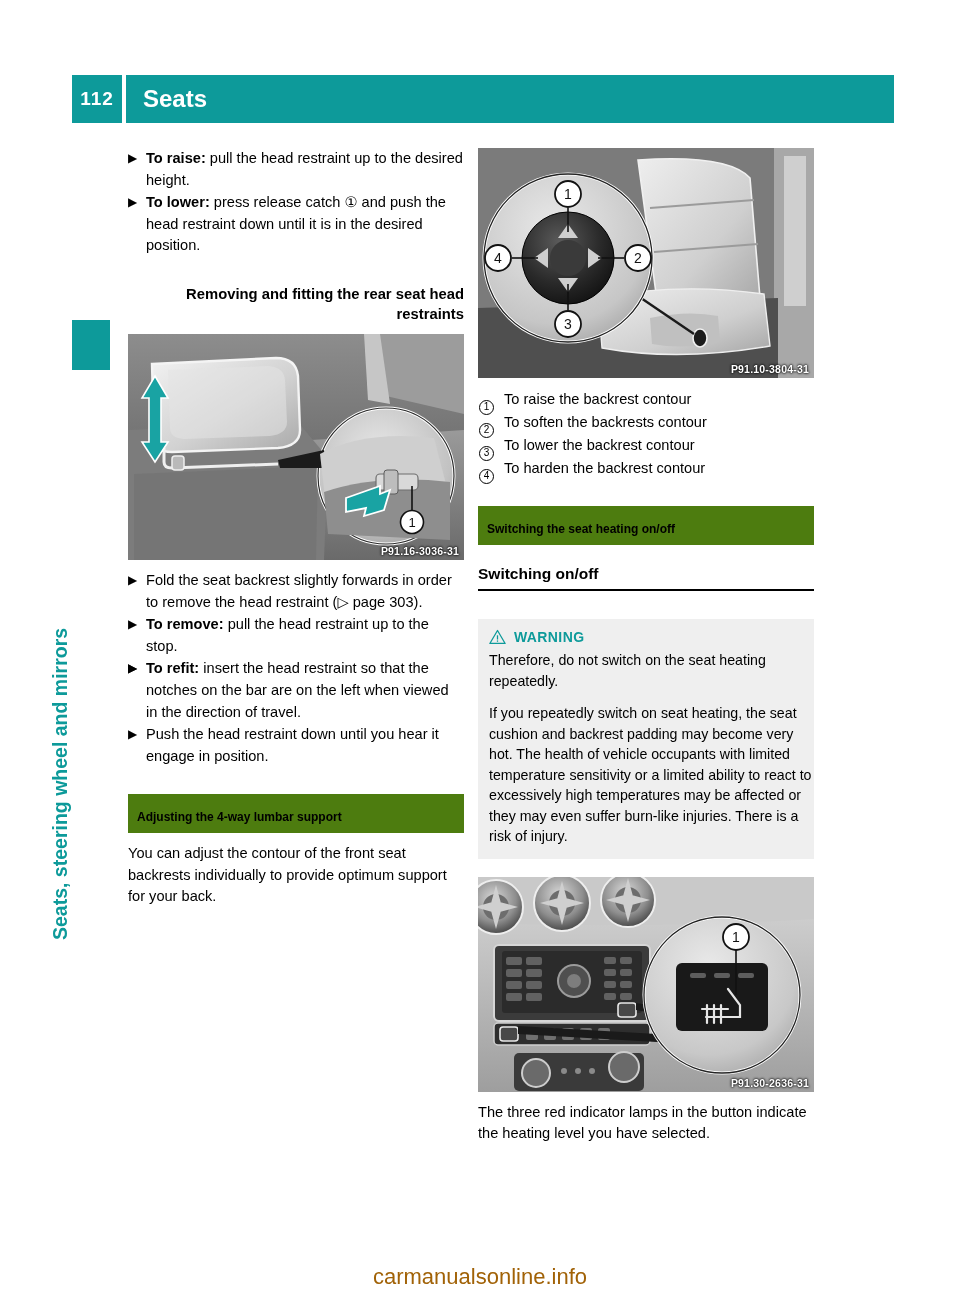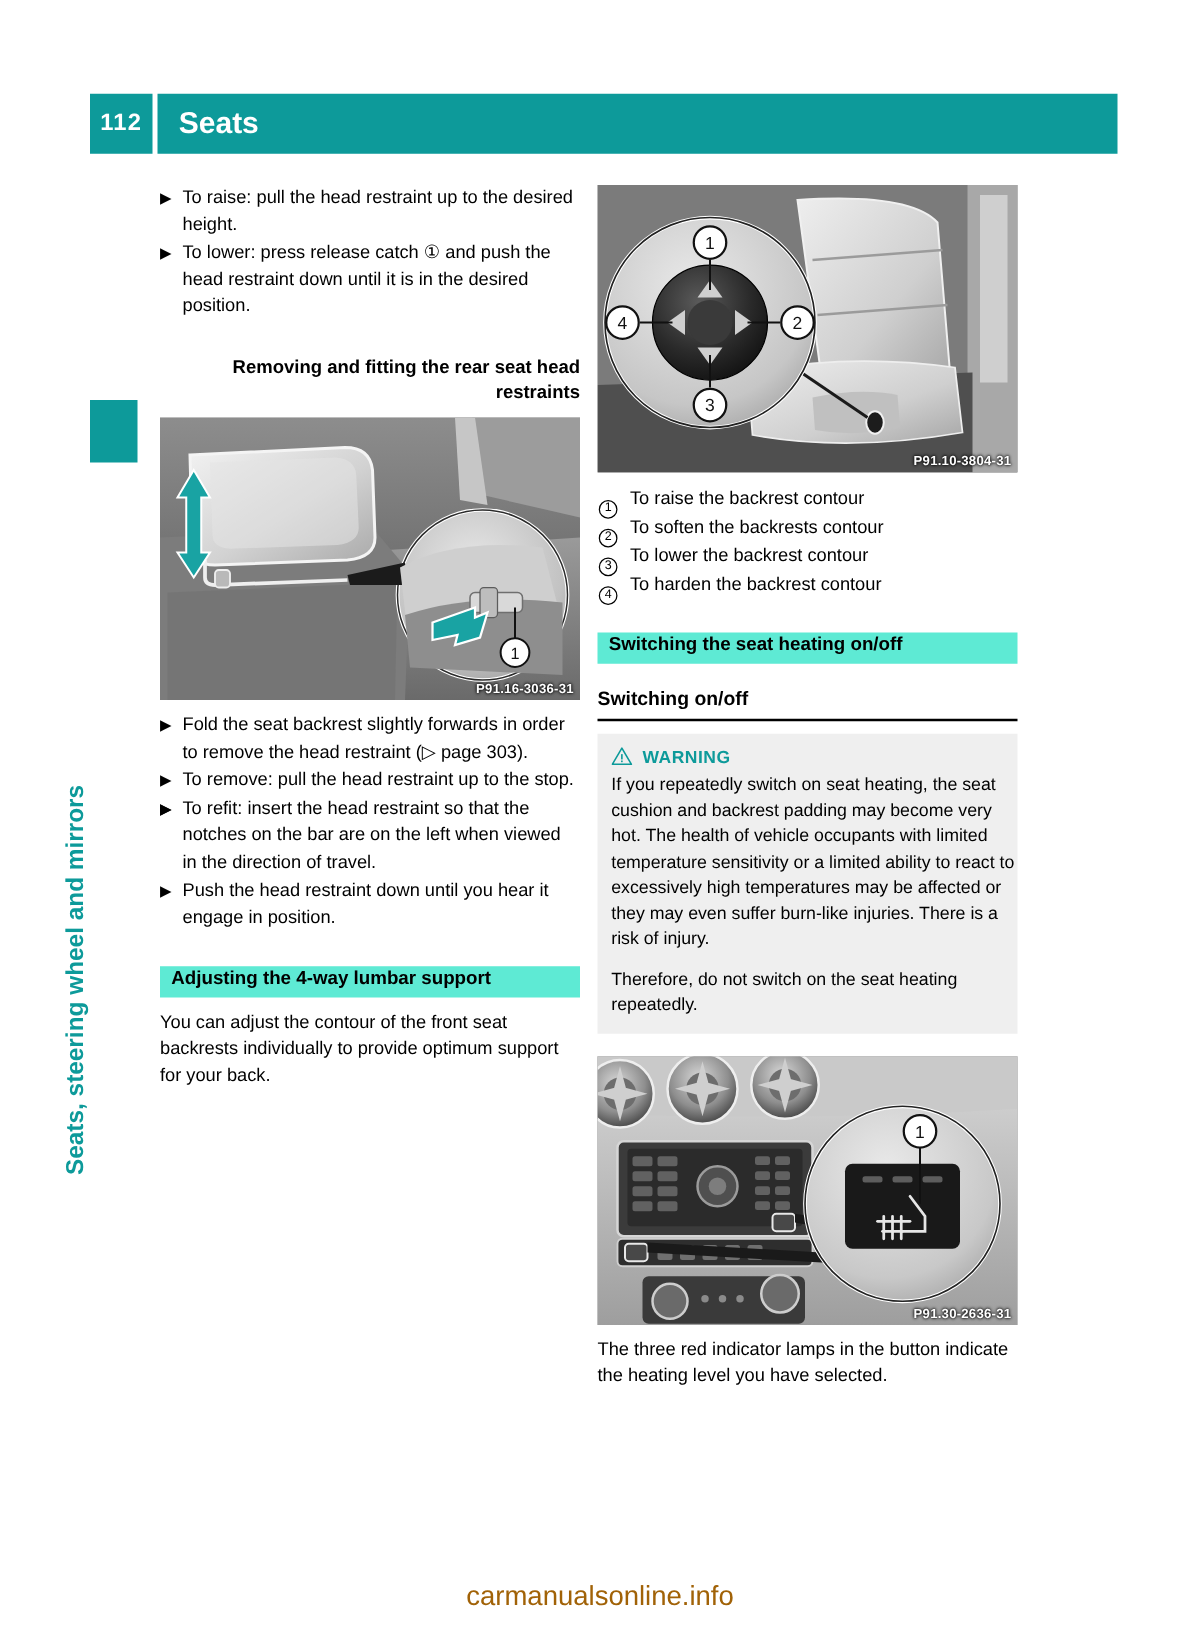--- a/index.html
+++ b/index.html
@@ -53,29 +53,29 @@
   ul.steps { list-style:none; margin:0; padding:0; }
   ul.steps li {
     position:relative; padding-left:18px;
     font-size:14.6px; line-height:21.6px;
     margin-bottom:1px;
   }
   ul.steps li .bullet {
     position:absolute; left:0; top:0;
     font-size:12px; line-height:21.6px;
   }
-  .b { font-weight:normal; }
+  .b { font-weight:bold; }
 
   h3.subhead {
     margin:0; font-size:14.8px; font-weight:bold; line-height:20px;text-align:right;
   }
 
   .sect-head {
-    background:#5eead4; padding:0 9px 6px 9px;
-    font-size:15px; font-weight:bold; line-height:19px;
+    background:#4d7c0f; padding:14px 9px 6px 9px;
+    font-size:12px; font-weight:bold; line-height:19px;
   }
 
   h4.minor {
     margin:0; font-size:15.5px; font-weight:bold; line-height:22px;
     padding-bottom:4px;
     border-bottom:2px solid #000000;
   }
 
   
   .cnum {
@@ -86,21 +86,21 @@
   }
 
   ul.keylist { list-style:none; margin:0; padding:0; }
   ul.keylist li {
     position:relative; padding-left:26px;
     font-size:14.6px; line-height:23px;
   }
   ul.keylist li .knum { position:absolute; left:1px; top:4px; }
 
   
-  .warn { background:#EFEFEF; padding:10px 0 12px 11px; }
+  .warn { background:#EFEFEF; padding:10px 0 12px 11px;margin-top:18px; }
   .warn-head { display:flex; align-items:center; gap:8px; margin-bottom:5px; }
   .warn-head .wtxt { color:#0D9A9A; font-size:14px; font-weight:bold; letter-spacing:.4px; }
   .warn p { margin:0; font-size:14.2px; line-height:20.5px; }
   .warn p + p { margin-top:12px; }
 
   
   .fig { position:relative; width:336px; overflow:hidden; background:#8a8a8a; }
   .fig .code {
     position:absolute; right:5px; bottom:3px;
     font-size:10.5px; font-weight:bold; color:#ffffff;
@@ -347,22 +347,22 @@
 
   <div class="warn">
     <div class="warn-head">
       <svg width="17" height="16" viewBox="0 0 20 18">
         <path d="M10 1.4 L19 16.6 L1 16.6 Z" fill="none" stroke="#0D9A9A" stroke-width="1.5" stroke-linejoin="round"></path>
         <rect x="9.25" y="7" width="1.5" height="5" fill="#0D9A9A"></rect>
         <rect x="9.25" y="13" width="1.5" height="1.6" fill="#0D9A9A"></rect>
       </svg>
       <span class="wtxt">WARNING</span>
     </div>
+    <p>Therefore, do not switch on the seat heating repeatedly.</p>
     <p>If you repeatedly switch on seat heating, the seat cushion and backrest padding may become very hot. The health of vehicle occupants with limited temperature sensitivity or a limited ability to react to excessively high temperatures may be affected or they may even suffer burn-like injuries. There is a risk of injury.</p>
-    <p>Therefore, do not switch on the seat heating repeatedly.</p>
   </div>
 
   <div class="gap-m"></div>
 
   <div class="fig" style="height:215px">
     <svg viewBox="0 0 336 215" preserveAspectRatio="none">
       <defs>
         <linearGradient id="dashG" x1="0" y1="0" x2="0" y2="1">
           <stop offset="0%" stop-color="#d8d8d8"></stop>
             <stop offset="100%" stop-color="#9e9e9e"></stop>

